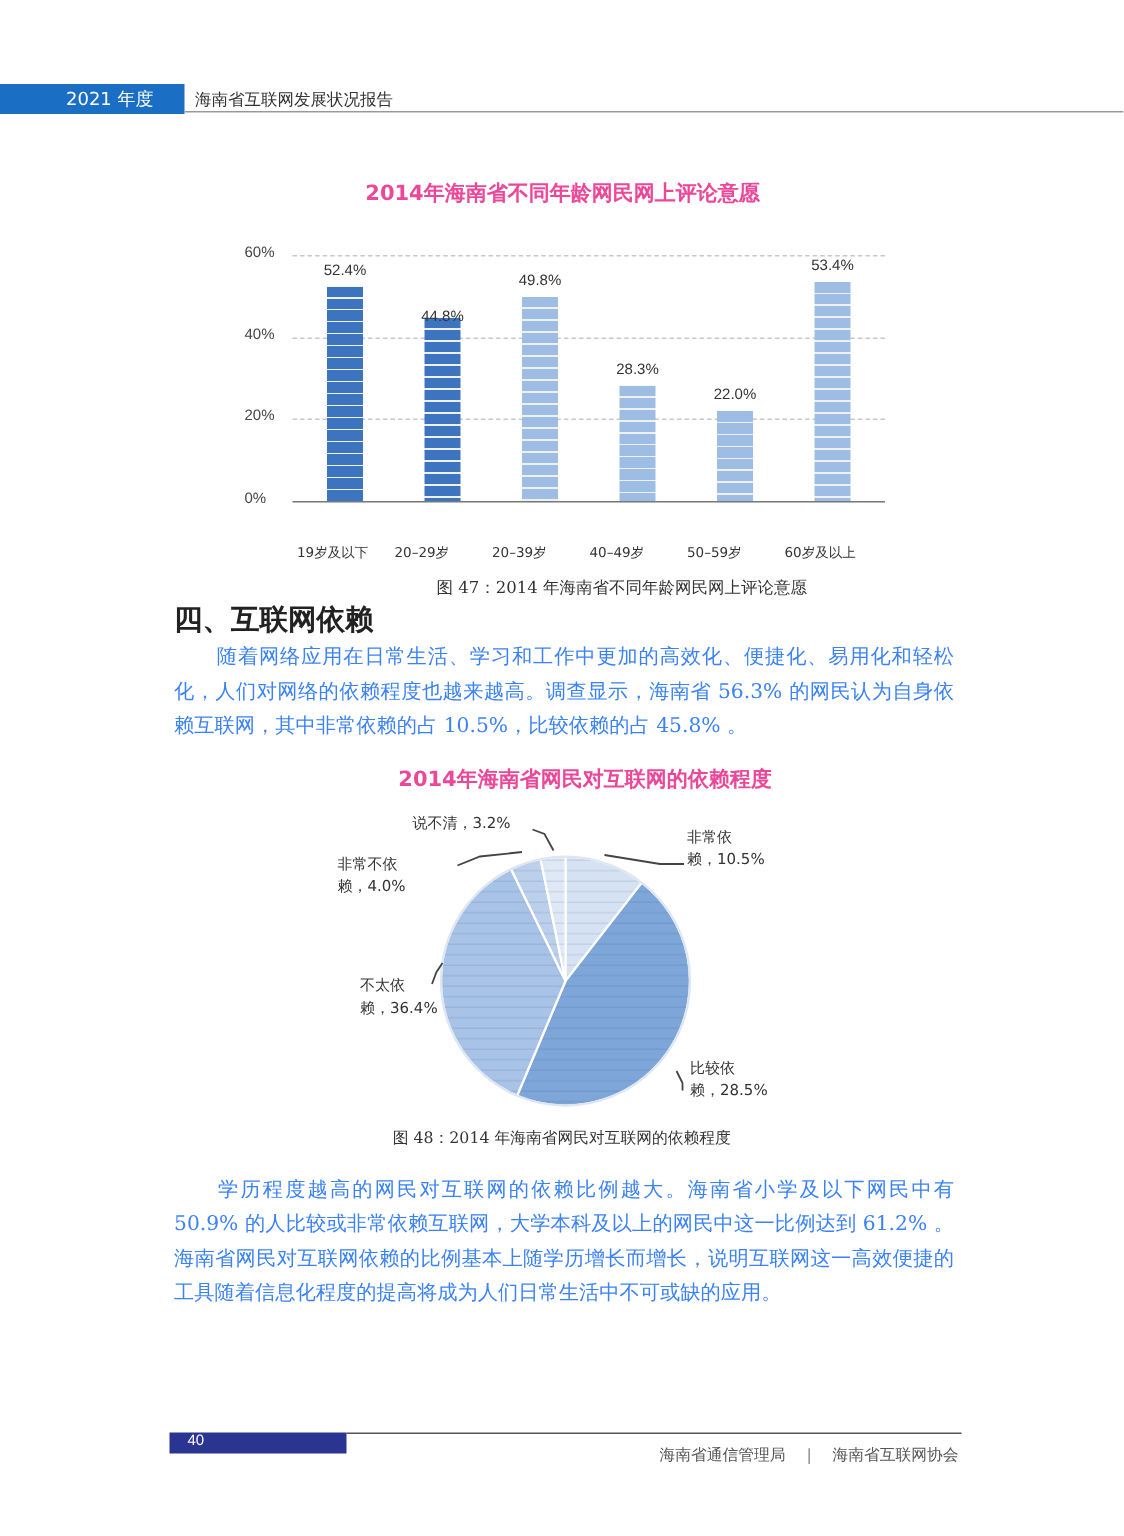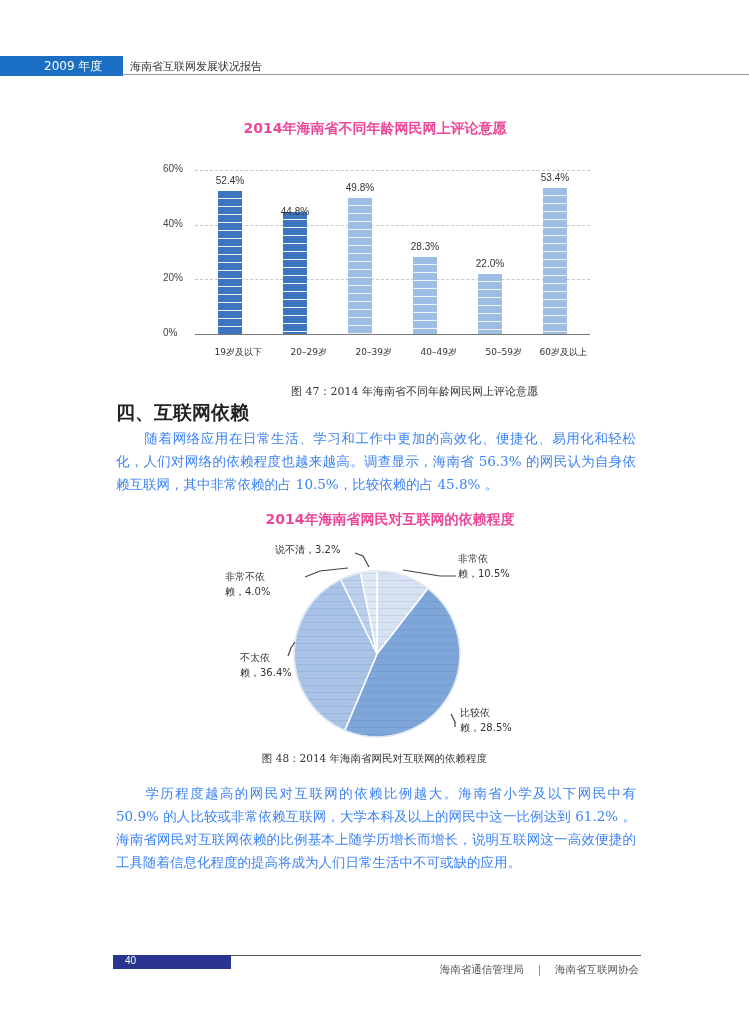--- a/index.html
+++ b/index.html
@@ -7,37 +7,37 @@
   .hdr-band{position:absolute;left:0;top:56px;width:123px;height:20px;background:#1a6fc4;}
   .hdr-year{position:absolute;left:44px;top:58px;color:#fff;font-family:"DejaVu Sans","Liberation Sans",sans-serif;font-size:12px;}
   .hdr-title{position:absolute;left:130px;top:59px;font-size:11px;color:#333;}
   .hdr-line{position:absolute;left:123px;top:74px;width:626px;height:1px;background:#999;}
   .chart-title{position:absolute;font-family:"DejaVu Sans","Liberation Sans",sans-serif;font-weight:bold;font-size:14px;color:#ec4899;text-align:center;}
   .axis-lbl{position:absolute;font-family:"Liberation Sans",sans-serif;font-size:10px;color:#444;}
   .gridline{position:absolute;height:0;border-top:1px dashed #c8c8c8;}
   .baseline{position:absolute;height:1px;background:#777;}
   .bar{position:absolute;width:24px;}
   .bar-val{position:absolute;width:50px;text-align:center;font-family:"Liberation Sans",sans-serif;font-size:10px;color:#333;}
-  .cat-lbl{position:absolute;width:64px;text-align:right;font-family:"DejaVu Sans",sans-serif;font-size:9px;color:#333;}
+  .cat-lbl{position:absolute;width:64px;text-align:left;font-family:"DejaVu Sans",sans-serif;font-size:9px;color:#333;margin-top:16px;}
   .caption{position:absolute;width:749px;left:0;text-align:center;font-size:11px;color:#333;}
   .section-h{position:absolute;left:116px;top:400px;font-family:"DejaVu Sans","Liberation Sans",sans-serif;font-weight:bold;font-size:19px;color:#222;}
   .para{position:absolute;left:116px;width:520px;font-size:13.5px;line-height:23px;color:#3b82f6;text-align:justify;}
   .para .ind{display:inline-block;width:28px;}
   .pie-lbl{position:absolute;font-family:"DejaVu Sans",sans-serif;font-size:10px;color:#333;line-height:15px;}
   .footer-band{position:absolute;left:113px;top:955px;width:118px;height:14px;background:#2a3591;}
   .footer-num{position:absolute;left:125px;top:955px;color:#fff;font-family:"Liberation Sans",sans-serif;font-size:10px;}
   .footer-line{position:absolute;left:231px;top:955px;width:410px;height:1px;background:#555;}
   .footer-right{position:absolute;right:110px;top:963px;font-size:10.5px;color:#555;}
   svg{position:absolute;left:0;top:0;}
 </style>
 </head>
 <body>
 
 <div class="hdr-band"></div>
-<div class="hdr-year">2009 年度</div>
+<div class="hdr-year">2021 年度</div>
 <div class="hdr-title">海南省互联网发展状况报告</div>
 <div class="hdr-line"></div>
 
 <div class="chart-title" style="left:150px;top:120px;width:450px;">2014年海南省不同年龄网民网上评论意愿</div>
 <div id="bar-chart">
     <div class="axis-lbl" style="left: 163px; top: 327px;">0%</div>
     <div class="axis-lbl" style="left: 163px; top: 272.333px;">20%</div>
     <div class="gridline" style="left: 195px; width: 395px; top: 279.333px;"></div>
     <div class="axis-lbl" style="left: 163px; top: 217.667px;">40%</div>
     <div class="gridline" style="left: 195px; width: 395px; top: 224.667px;"></div>

